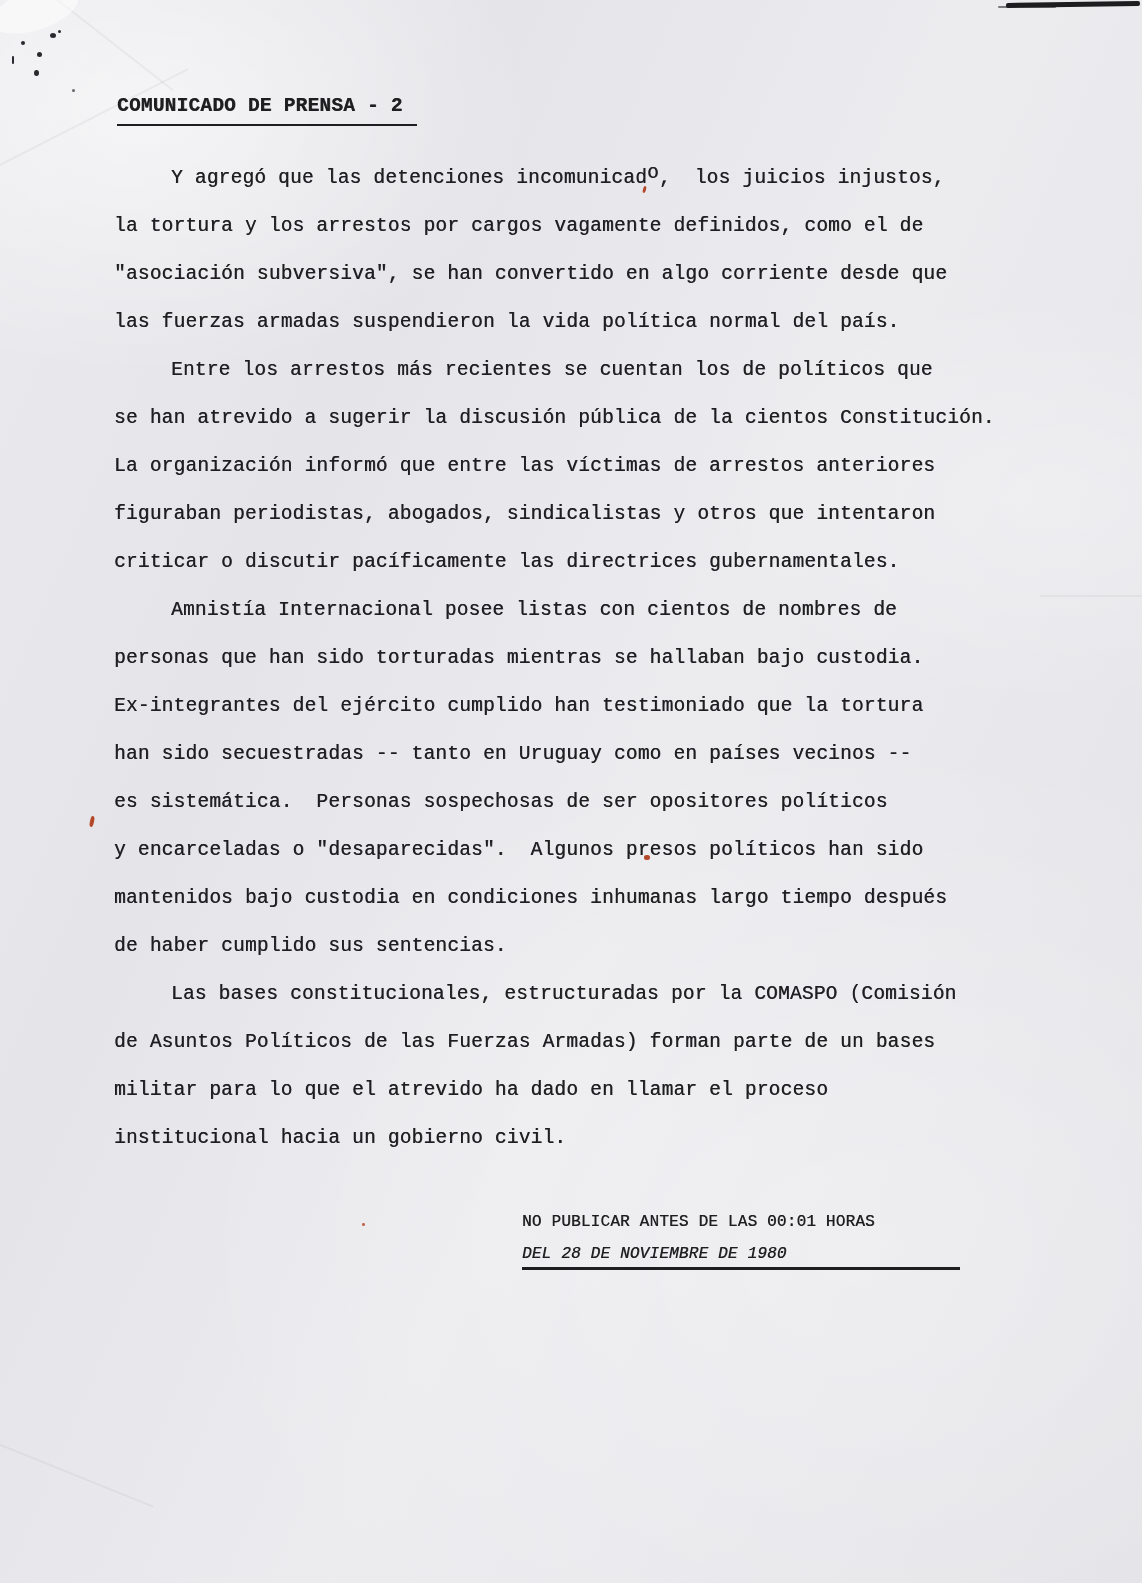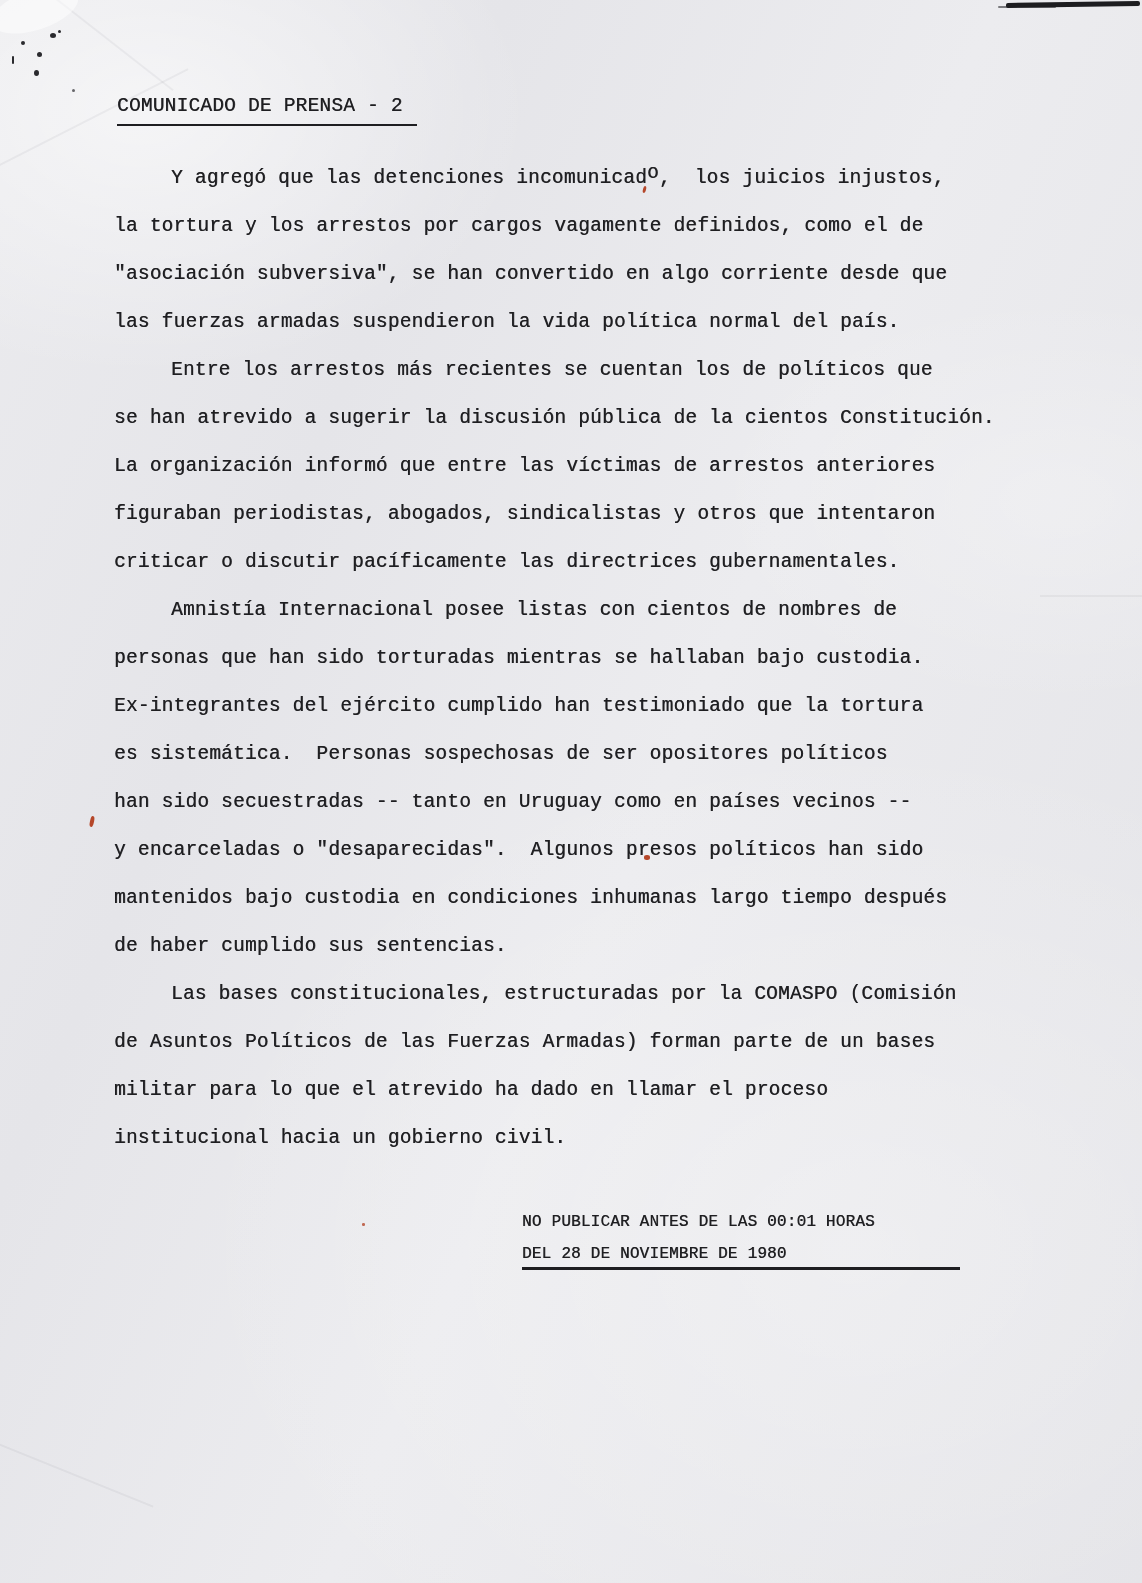--- a/index.html
+++ b/index.html
@@ -20,39 +20,40 @@
       linear-gradient(113deg,#ebebee 0%,#e5e5e9 28%,#ececef 55%,#e3e3e7 100%);
     overflow:hidden;
   }
   .txt{
     white-space:pre;
     text-shadow:0.45px 0 0.35px rgba(25,25,28,0.75);
     letter-spacing:0.2px;
   }
   .title{
     position:absolute;left:117px;top:95px;
-    font-size:19.5px;font-weight:normal;margin:0;
+    font-size:19.5px;font-weight:bold;margin:0;
     padding:0 14px 7px 0;
     border-bottom:2.5px solid var(--ink,#1e1e21);
   }
   .doc-body{
     position:absolute;left:114px;top:154px;width:900px;
     font-size:19.5px;line-height:48px;
   }
   .doc-body .line{height:48px;}
   .indent{padding-left:57px;}
   .raised{position:relative;top:-5px;display:inline-block;}
   .embargo{
     position:absolute;left:522px;top:1206px;width:438px;
     font-size:16px;line-height:32px;
   }
   .embargo .line{height:32px;}
   .embargo .underlined{
     border-bottom:3px solid var(--ink,#1e1e21);
     height:29px;
+    font-style:italic;
   }
   
   .streak{
     position:absolute;background:#1d1d20;border-radius:2px;
   }
   .speck{
     position:absolute;background:#2a2a2e;border-radius:50%;
   }
   .red-mark{
     position:absolute;background:var(--correction,#b5472a);border-radius:45%;
@@ -107,22 +108,22 @@
       <div class="line txt">se han atrevido a sugerir la discusión pública de la cientos Constitución.</div>
       <div class="line txt">La organización informó que entre las víctimas de arrestos anteriores</div>
       <div class="line txt">figuraban periodistas, abogados, sindicalistas y otros que intentaron</div>
       <div class="line txt">criticar o discutir pacíficamente las directrices gubernamentales.</div>
     </div>
 
     <div>
       <div class="line txt indent">Amnistía Internacional posee listas con cientos de nombres de</div>
       <div class="line txt">personas que han sido torturadas mientras se hallaban bajo custodia.</div>
       <div class="line txt">Ex-integrantes del ejército cumplido han testimoniado que la tortura</div>
+      <div class="line txt">han sido secuestradas -- tanto en Uruguay como en países vecinos --</div>
       <div class="line txt">es sistemática.  Personas sospechosas de ser opositores políticos</div>
-      <div class="line txt">han sido secuestradas -- tanto en Uruguay como en países vecinos --</div>
       <div class="line txt">y encarceladas o "desaparecidas".  Algunos presos políticos han sido</div>
       <div class="line txt">mantenidos bajo custodia en condiciones inhumanas largo tiempo después</div>
       <div class="line txt">de haber cumplido sus sentencias.</div>
     </div>
 
     <div>
       <div class="line txt indent">Las bases constitucionales, estructuradas por la COMASPO (Comisión</div>
       <div class="line txt">de Asuntos Políticos de las Fuerzas Armadas) forman parte de un bases</div>
       <div class="line txt">militar para lo que el atrevido ha dado en llamar el proceso</div>
       <div class="line txt">institucional hacia un gobierno civil.</div>

